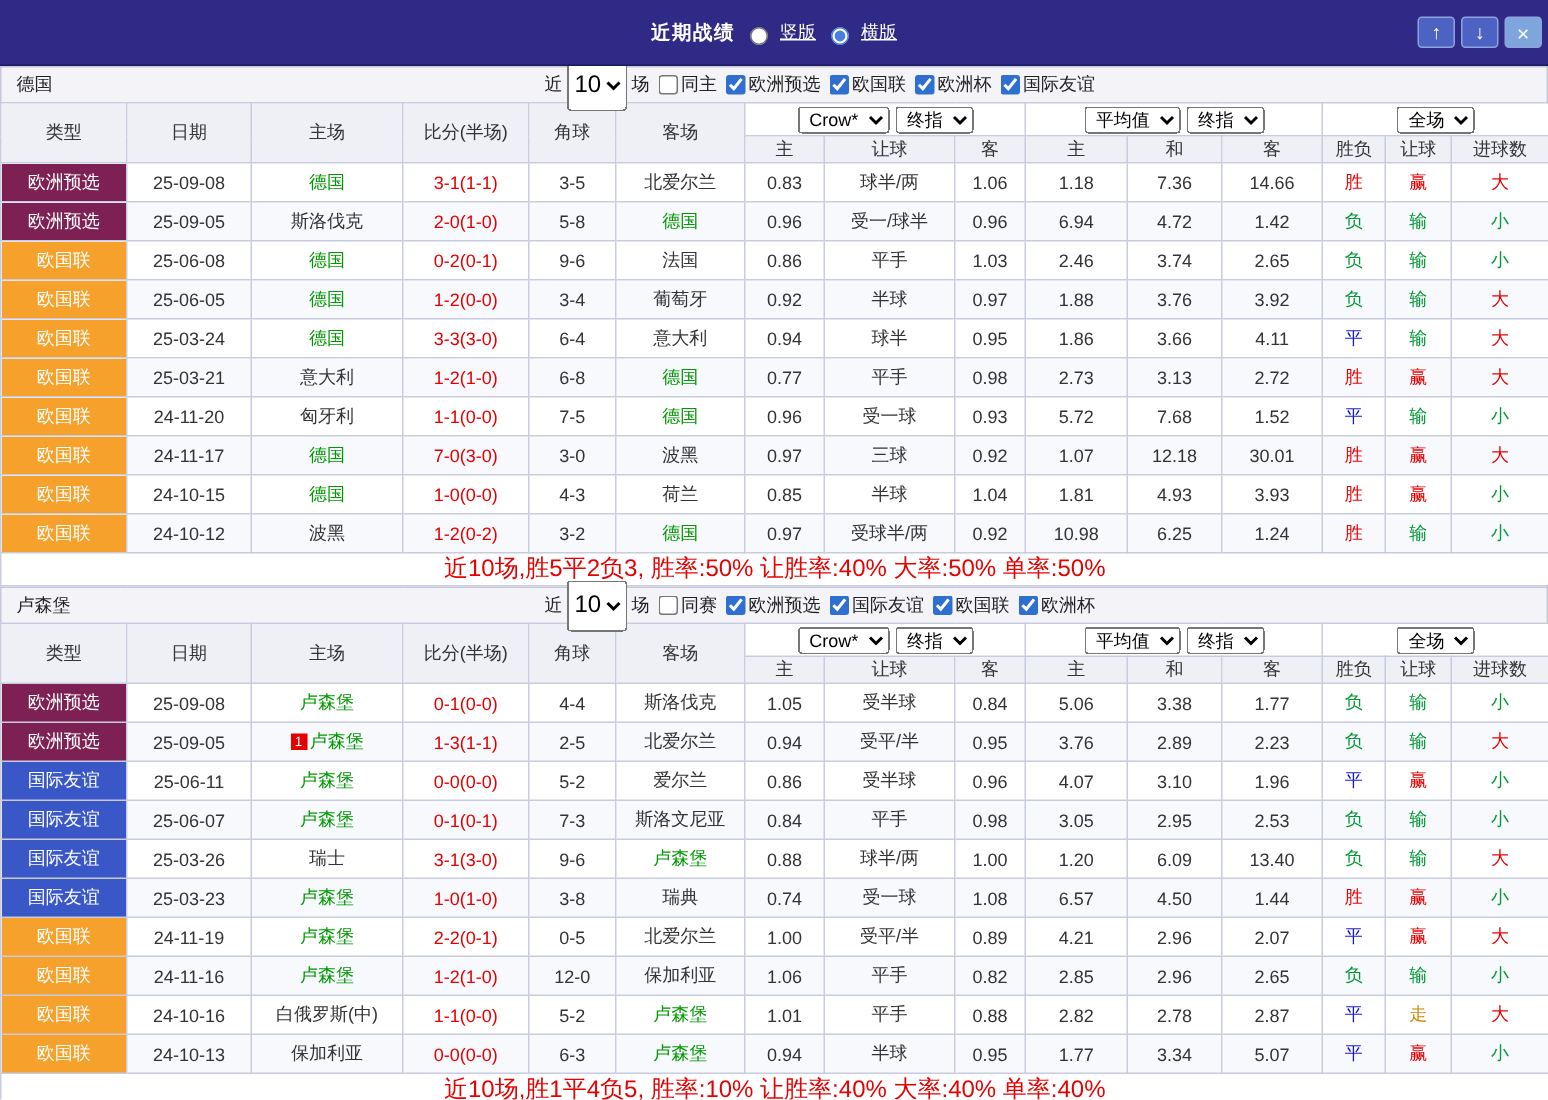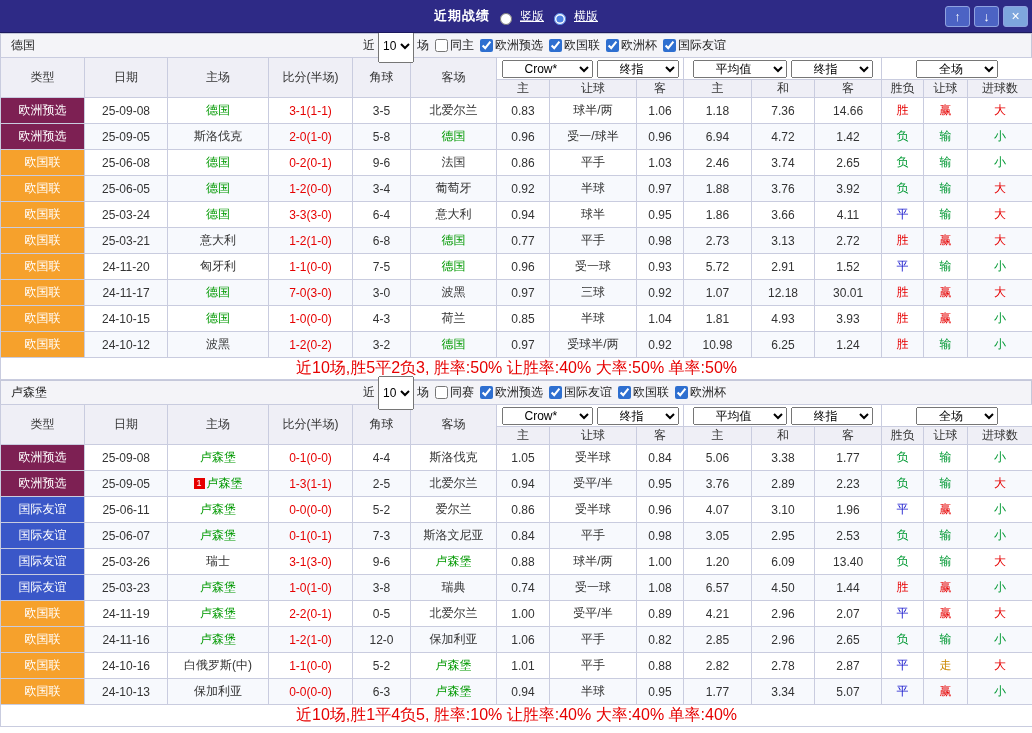--- a/index.html
+++ b/index.html
@@ -4,21 +4,21 @@
 <style>
   * { box-sizing: border-box; }
   html,body { margin:0; padding:0; }
   body {
     width:1032px; height:733px;
     font-family:"Liberation Sans","DejaVu Sans",sans-serif;
     background:#fff; overflow:hidden;
   }
   
   .titlebar {
-    height:33px; background:#2e2a86; display:flex; align-items:center;
+    height:44px; background:#2e2a86; display:flex; align-items:center;
     position:relative; padding:2px 4px; border-bottom:1px solid #1d1a5e;
   }
   .title-center {
     position:absolute; left:0; right:0; display:flex; justify-content:center;
     align-items:center; gap:10px; color:#fff; font-size:13px; pointer-events:none;
   }
   .title-center * { pointer-events:auto; }
   .page-title { font-weight:bold; letter-spacing:1px; }
   .radio-label { display:flex; align-items:flex-end; gap:8px; font-size:12px; cursor:pointer;text-decoration:underline; }
   .radio-label input { width:12px; height:12px; margin:0; accent-color:#4a7fe0; }
@@ -28,31 +28,31 @@
     font-size:13px; line-height:1; border-radius:3px; cursor:pointer; padding:0;
   }
   .tbtn.close { background:#7ea6dd; font-size:14px; }
   
   .teambar {
     height:24px; border:1px solid #c5c8da; border-bottom:none; background:#f4f4f8;
     display:flex; align-items:center; font-size:12px; color:#222;
   }
   .team-name { width:362px; padding-left:10px; }
   .controls { display:flex; align-items:center; }
-  .count-select { height:34px; font-size:12px; margin:0 3px; }
+  .count-select { height:34px; font-size:16px; margin:0 3px; }
   .chk { display:flex; align-items:center; margin-left:6px; cursor:pointer; }
   .chk input { width:13px; height:13px; accent-color:#2e6fd0; margin:0 2px 0 0; }
   
   table { border-collapse:collapse; table-layout:fixed; width:1032px; font-size:12px; color:#333; }
   th, td { border:1px solid #c9ccdf; text-align:center; white-space:nowrap; overflow:hidden; padding:0; }
   thead th { background:#efeff6; font-weight:normal; color:#333; }
   .hrowA th { height:22px; }
   .hrowB th { height:18px; }
   th.grp { background:#fff; }
-  th.grp select { height:18px; font-size:12px; margin:0 2px; padding:0 18px; }
+  th.grp select { height:18px; font-size:12px; margin:0 2px; padding:0 3px; }
   tbody td { height:26px; background:#fff; }
   tbody tr:nth-child(even) td { background:#f7f9fd; }
   td.type-qualifier { background:#7d2053 !important; color:#fff; }
   td.type-nations   { background:#f6a12c !important; color:#fff; }
   td.type-friendly  { background:#3a57c8 !important; color:#fff; }
   .team-green { color:#009900; }
   td.score { color:#e60000; }
   .c-win  { color:#e60000; }
   .c-loss { color:#009933; }
   .c-draw { color:#1515cc; }
@@ -264,21 +264,21 @@
             <td class="type-nations">欧国联</td>
             <td>24-11-20</td>
             <td class=""><span>匈牙利</span></td>
             <td class="score">1-1(0-0)</td>
             <td>7-5</td>
             <td class="team-green"><span>德国</span></td>
             <td>0.96</td>
             <td>受一球</td>
             <td>0.93</td>
             <td>5.72</td>
-            <td>2.91</td>
+            <td>7.68</td>
             <td>1.52</td>
             <td class="c-draw">平</td>
             <td class="c-loss">输</td>
             <td class="c-loss">小</td>
           </tr>
           <tr>
             <td class="type-nations">欧国联</td>
             <td>24-11-17</td>
             <td class="team-green"><span>德国</span></td>
             <td class="score">7-0(3-0)</td>

